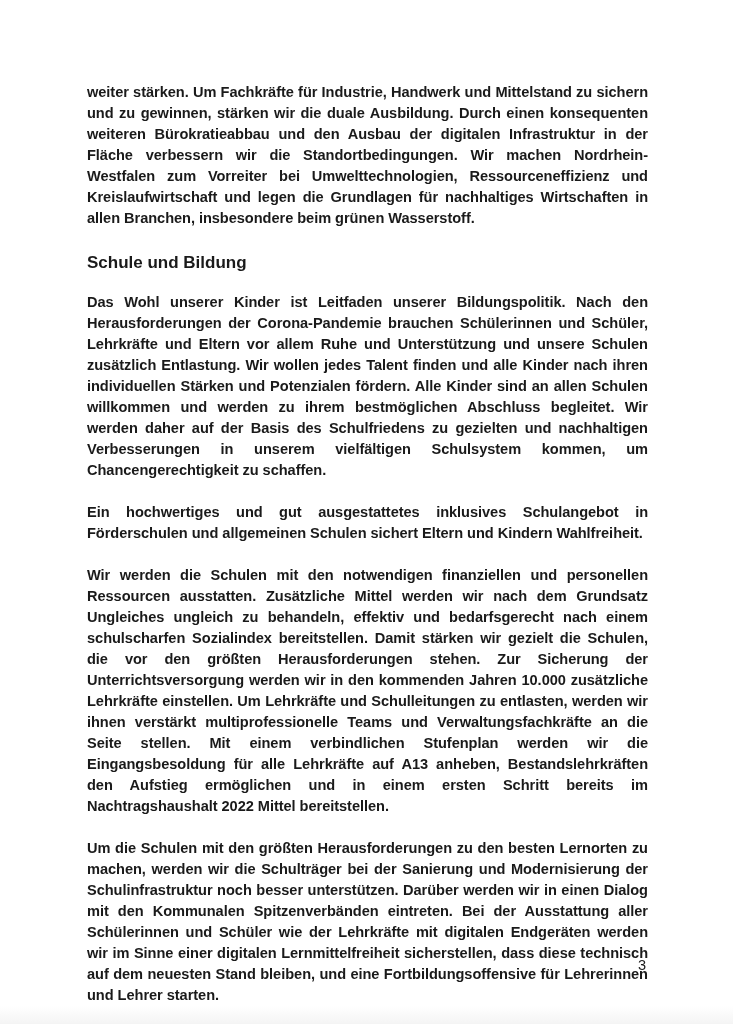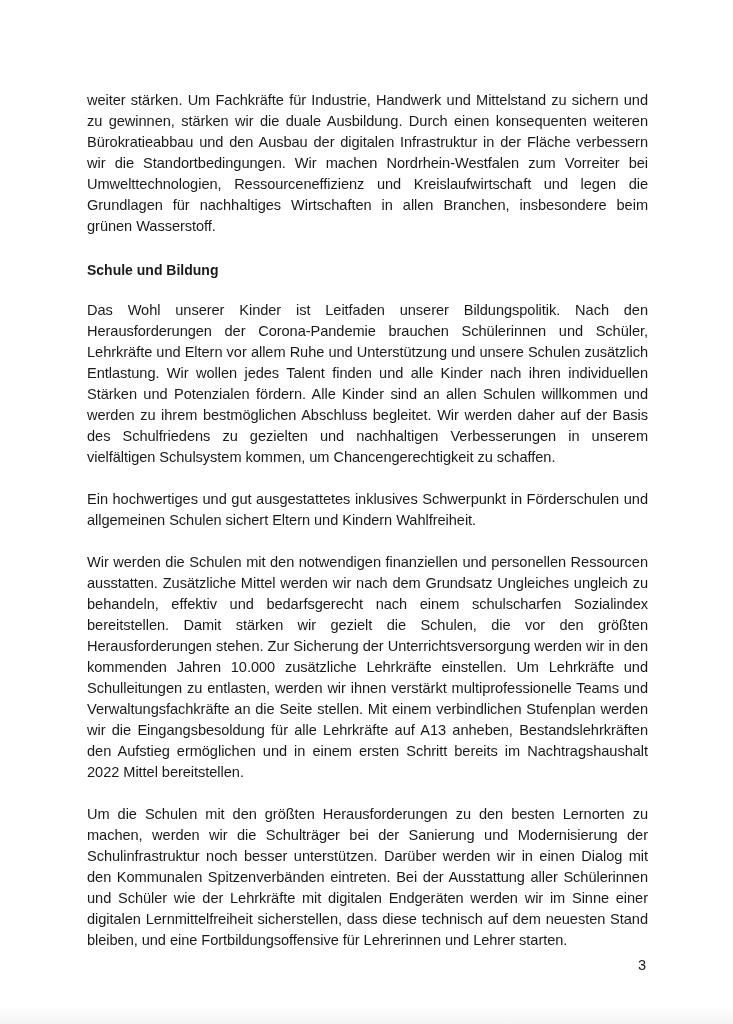--- a/index.html
+++ b/index.html
@@ -23,31 +23,32 @@
       height: 1024px;
       background: #ffffff;
     }
     .content {
       position: absolute;
       left: 87px;
       top: 82px;
       width: 561px;
     }
     .para {
-      margin: 8px 0 21px 0;
+      margin: 0 0 21px 0;
       font-size: 14.6px;
       line-height: 21px;
       text-align: justify;
       text-align-last: left;
       letter-spacing: -0.05px;
       word-spacing: 0px;
+      font-weight: bold;
     }
     .heading {
       margin: 0 0 21px 0;
-      font-size: 14px;
+      font-size: 17px;
       font-weight: bold;
       line-height: 21px;
       padding-top: 2px;
       margin-bottom: 19px;
     }
     .page-number {
       position: absolute;
       left: 638px;
       top: 956px;
       font-size: 14.6px;
@@ -63,20 +64,20 @@
     }
   </style>
 </head>
 <body>
 
 <div class="page">
   <div class="content">
     <p class="para">weiter stärken. Um Fachkräfte für Industrie, Handwerk und Mittelstand zu sichern und zu gewinnen, stärken wir die duale Ausbildung. Durch einen konsequenten weiteren Bürokratieabbau und den Ausbau der digitalen Infrastruktur in der Fläche verbessern wir die Standortbedingungen. Wir machen Nordrhein-Westfalen zum Vorreiter bei Umwelttechnologien, Ressourceneffizienz und Kreislaufwirtschaft und legen die Grundlagen für nachhaltiges Wirtschaften in allen Branchen, insbesondere beim grünen Wasserstoff.</p>
     <h2 class="heading">Schule und Bildung</h2>
     <p class="para">Das Wohl unserer Kinder ist Leitfaden unserer Bildungspolitik. Nach den Herausforderungen der Corona-Pandemie brauchen Schülerinnen und Schüler, Lehrkräfte und Eltern vor allem Ruhe und Unterstützung und unsere Schulen zusätzlich Entlastung. Wir wollen jedes Talent finden und alle Kinder nach ihren individuellen Stärken und Potenzialen fördern. Alle Kinder sind an allen Schulen willkommen und werden zu ihrem bestmöglichen Abschluss begleitet. Wir werden daher auf der Basis des Schulfriedens zu gezielten und nachhaltigen Verbesserungen in unserem vielfältigen Schulsystem kommen, um Chancengerechtigkeit zu schaffen.</p>
-    <p class="para">Ein hochwertiges und gut ausgestattetes inklusives Schwerpunkt in Förderschulen und allgemeinen Schulen sichert Eltern und Kindern Wahlfreiheit.</p>
+    <p class="para">Ein hochwertiges und gut ausgestattetes inklusives Schulangebot in Förderschulen und allgemeinen Schulen sichert Eltern und Kindern Wahlfreiheit.</p>
     <p class="para">Wir werden die Schulen mit den notwendigen finanziellen und personellen Ressourcen ausstatten. Zusätzliche Mittel werden wir nach dem Grundsatz Ungleiches ungleich zu behandeln, effektiv und bedarfsgerecht nach einem schulscharfen Sozialindex bereitstellen. Damit stärken wir gezielt die Schulen, die vor den größten Herausforderungen stehen. Zur Sicherung der Unterrichtsversorgung werden wir in den kommenden Jahren 10.000 zusätzliche Lehrkräfte einstellen. Um Lehrkräfte und Schulleitungen zu entlasten, werden wir ihnen verstärkt multiprofessionelle Teams und Verwaltungsfachkräfte an die Seite stellen. Mit einem verbindlichen Stufenplan werden wir die Eingangsbesoldung für alle Lehrkräfte auf A13 anheben, Bestandslehrkräften den Aufstieg ermöglichen und in einem ersten Schritt bereits im Nachtragshaushalt 2022 Mittel bereitstellen.</p>
     <p class="para">Um die Schulen mit den größten Herausforderungen zu den besten Lernorten zu machen, werden wir die Schulträger bei der Sanierung und Modernisierung der Schulinfrastruktur noch besser unterstützen. Darüber werden wir in einen Dialog mit den Kommunalen Spitzenverbänden eintreten. Bei der Ausstattung aller Schülerinnen und Schüler wie der Lehrkräfte mit digitalen Endgeräten werden wir im Sinne einer digitalen Lernmittelfreiheit sicherstellen, dass diese technisch auf dem neuesten Stand bleiben, und eine Fortbildungsoffensive für Lehrerinnen und Lehrer starten.</p>
 
   </div>
   <div class="page-number">3</div>
   <div class="bottom-fade"></div>
 </div>
 
 </body></html>

